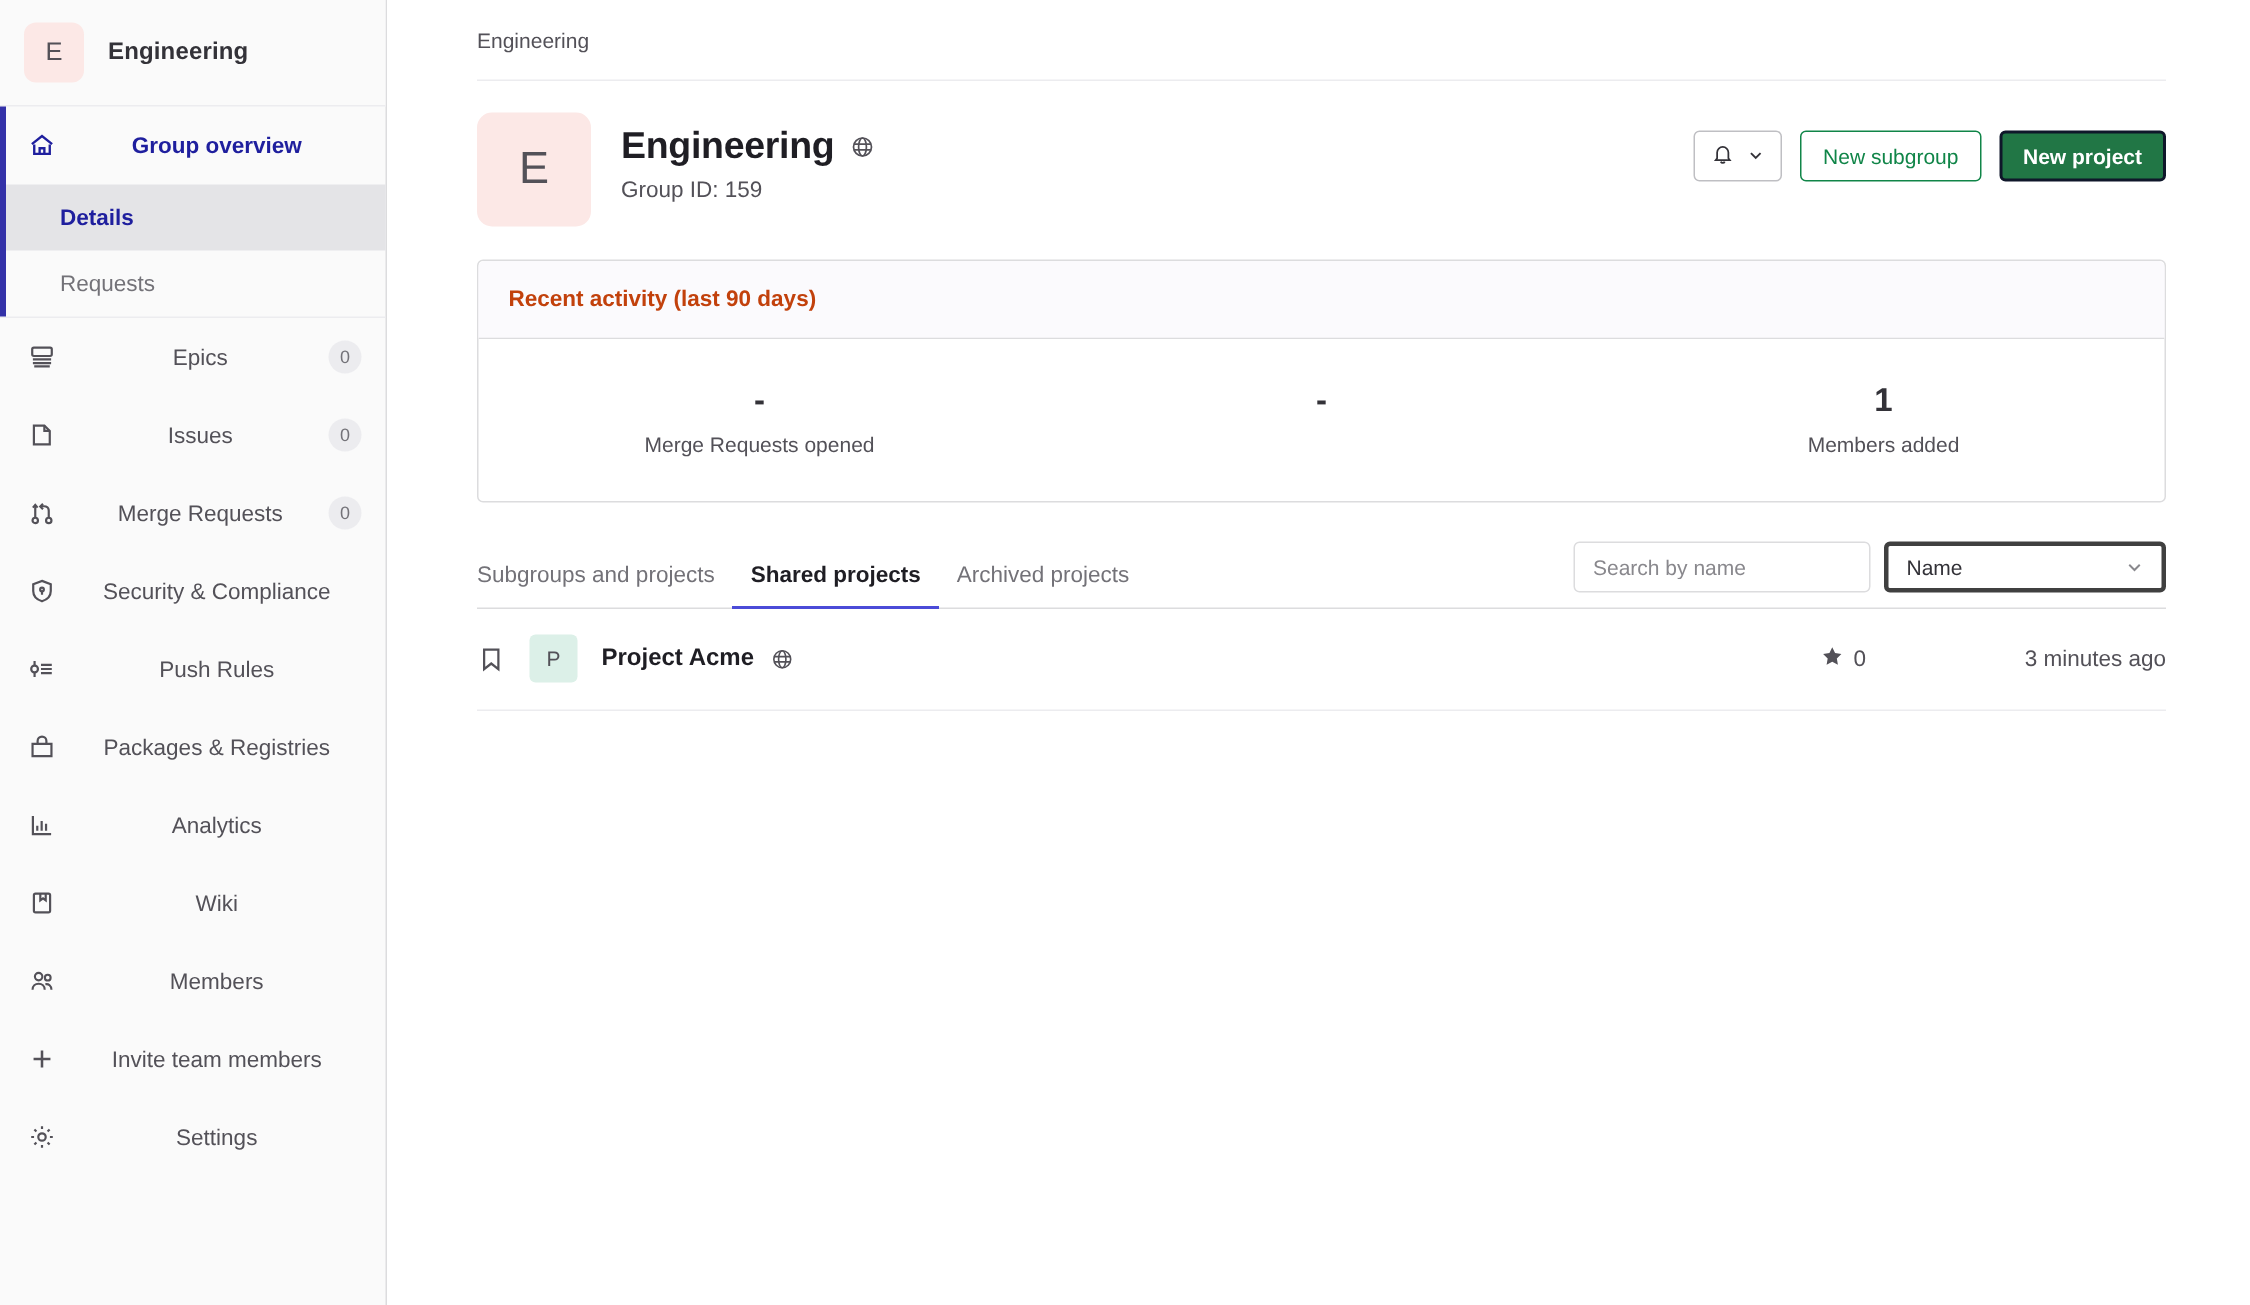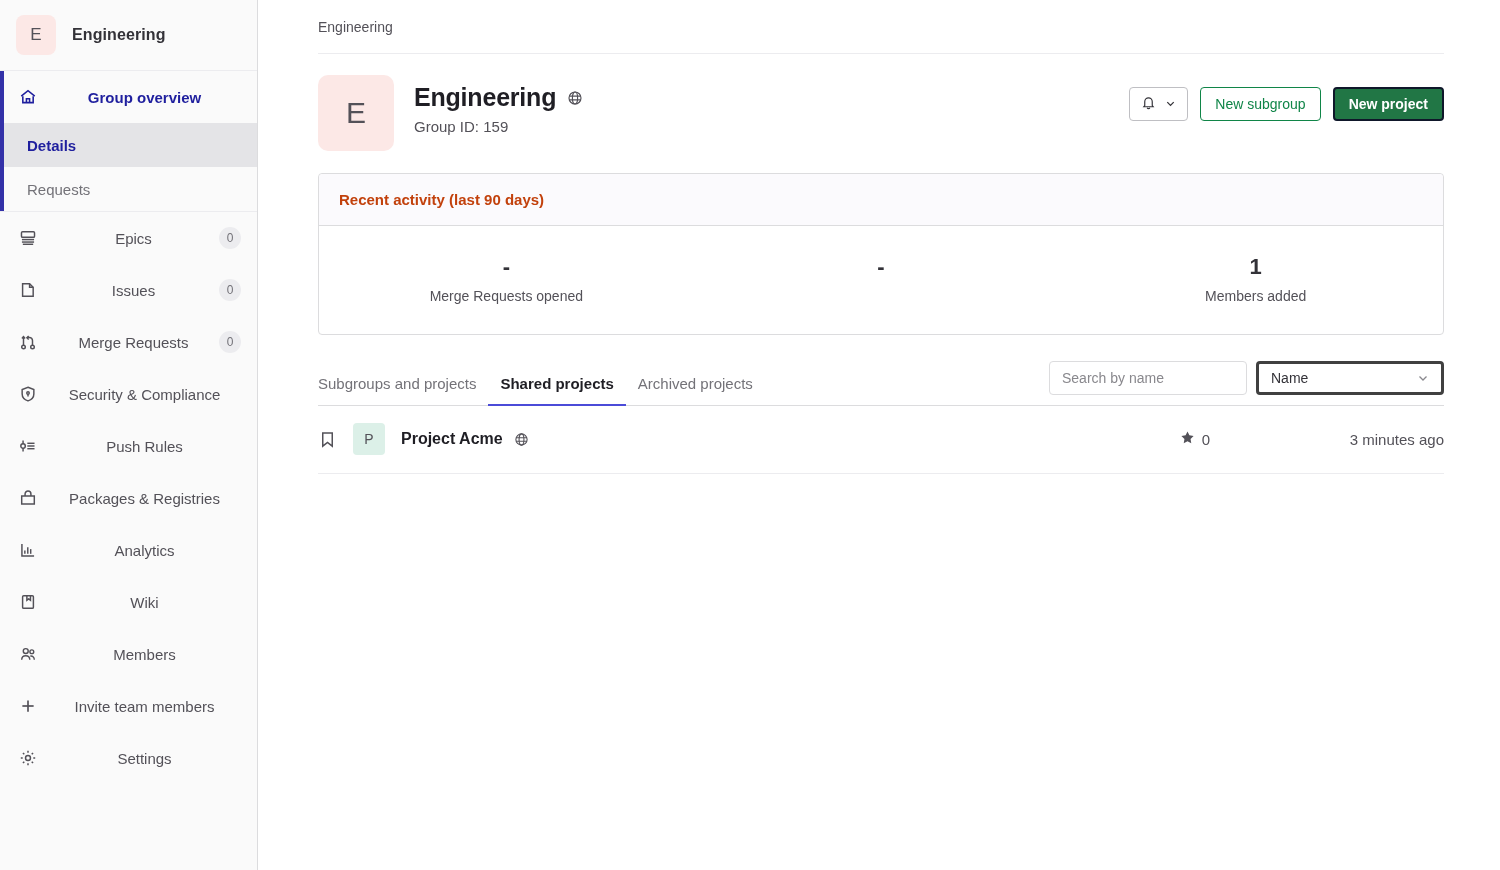--- a/index.html
+++ b/index.html
@@ -67,21 +67,21 @@
     display: flex; align-items: center; justify-content: center;
     color: #535158;
   }
   .nav-item .nav-icon svg { display: block; }
   .nav-item .nav-label { flex: 1 1 auto; white-space: nowrap; }
   .nav-item.active { color: #1f1f9e; font-weight: 700; }
   .nav-item.active .nav-icon { color: #1f1f9e; }
   .nav-sub {
     display: flex; align-items: center;
     height: 44px;
-    padding-left: 27px;
+    padding-left: 40px;
     font-size: 15px; color: #737278;
     cursor: pointer;
   }
   .nav-sub.current {
     background: #e4e4e7;
     color: #1f1f9e;
     font-weight: 700;
   }
   .badge-pill {
     background: #ececef;
@@ -230,21 +230,21 @@
     flex: 0 0 32px;
   }
   .proj-name {
     margin-left: 16px;
     font-size: 16px; font-weight: 700; color: #1f1e24;
     cursor: pointer;
   }
   .proj-vis { margin-left: 11px; color: #535158; display: flex; align-items: center; }
   .proj-spacer { flex: 1 1 auto; }
   .stars { display: flex; align-items: center; gap: 7px; color: #535158; font-size: 15px; cursor: pointer; }
-  .updated { width: 200px; text-align: right; font-size: 15px; color: #535158; margin-left: 34px; }
+  .updated { width: 200px; text-align: right; font-size: 15px; color: #535158; }
 </style>
 </head>
 <body>
 
 <div class="page">
 
   <aside class="sidebar">
 
     <div class="sb-header">
       <div class="avatar pink">

